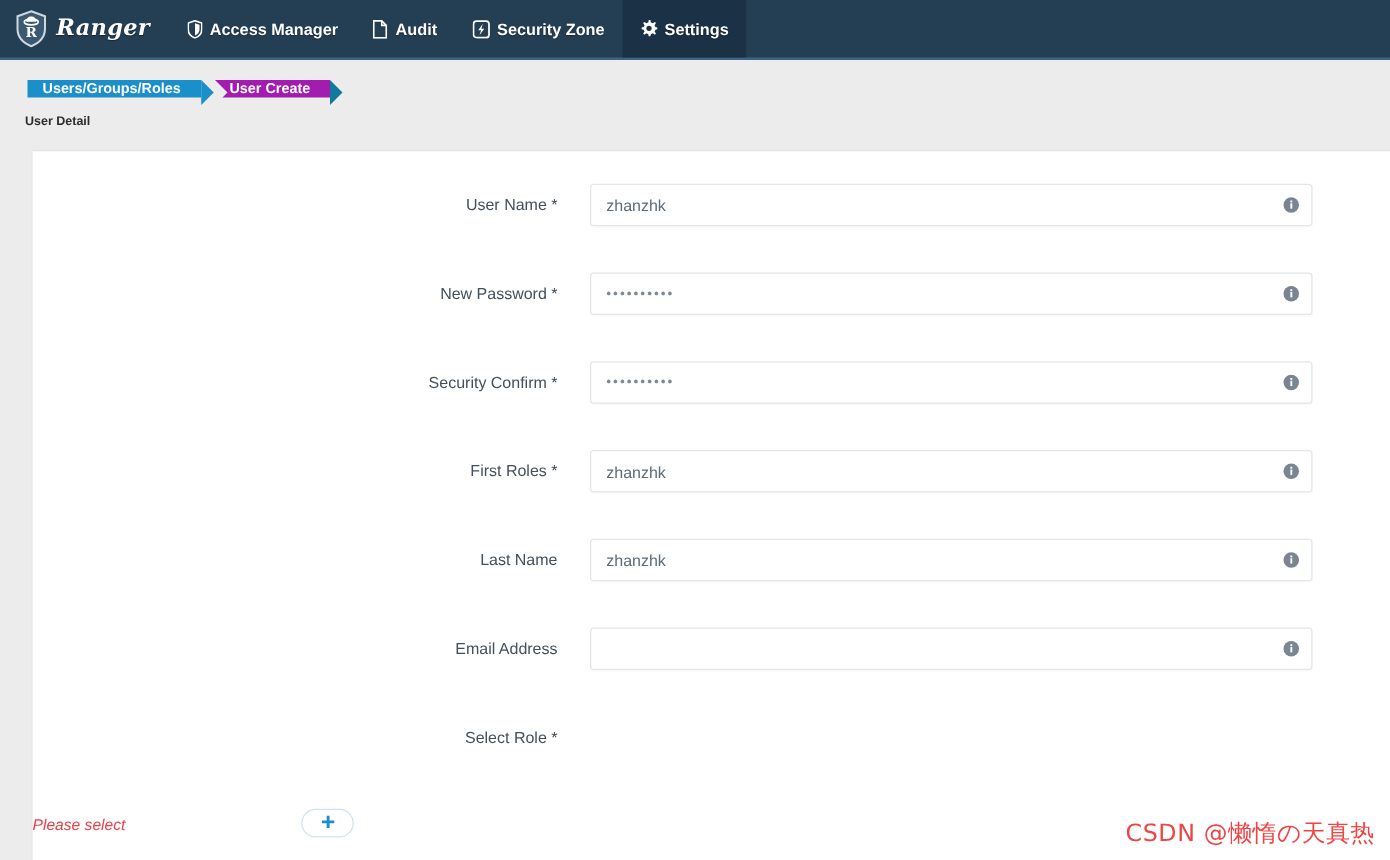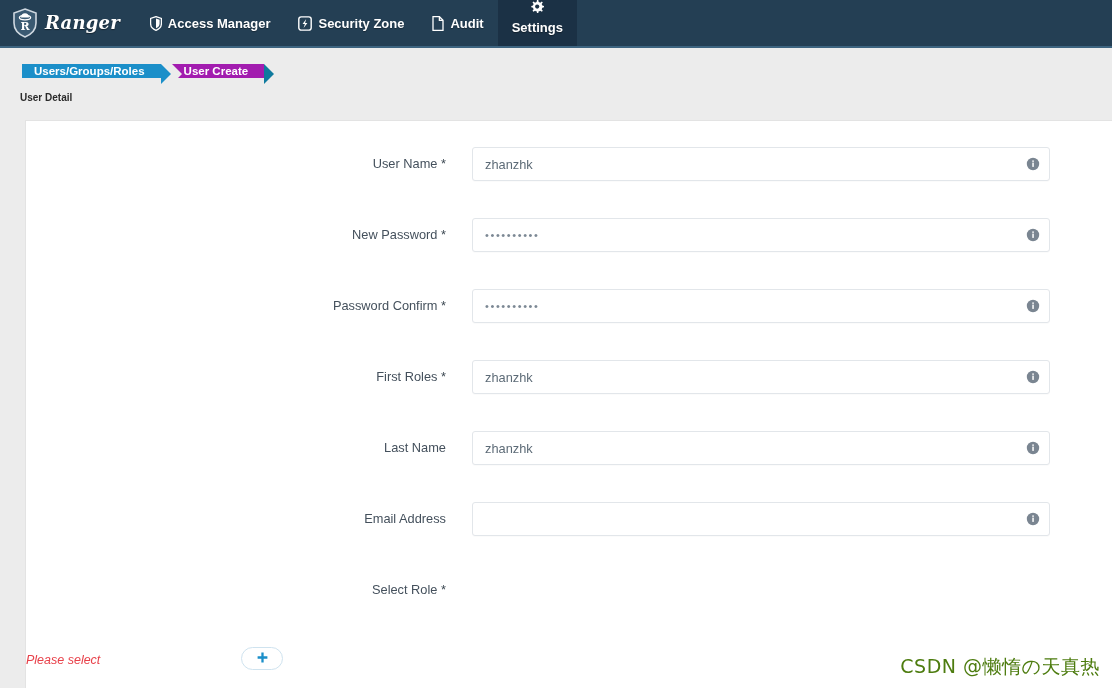--- a/index.html
+++ b/index.html
@@ -45,21 +45,21 @@
     align-items: center;
     gap: 6px;
     padding: 0 14px;
     color: #ffffff;
     font-size: 13px;
     font-weight: bold;
     cursor: pointer;
     white-space: nowrap;
     text-shadow: 0 1px 1px rgba(0,0,0,.35);
   }
-  .nav-item.active { background: #1b3145; flex-direction: column; }
+  .nav-item.active { background: #1b3145; }
   .nav-item svg { display: block; flex: 0 0 auto; }
 
   
   .crumb-wrap {
     padding: 8px 0 0 22px;
     display: flex;
     align-items: center;
     height: 38px;
   }
   .crumb {
@@ -201,21 +201,21 @@
     cursor: pointer;
     padding: 0;
   }
 
   
   .watermark {
     position: absolute;
     right: 12px;
     bottom: 8px;
     font-size: 19px;
-    color: #4d7c0f;
+    color: #ef4444;
     font-family: "DejaVu Sans", sans-serif;
     letter-spacing: .5px;
     user-select: none;
     pointer-events: none;
     white-space: nowrap;
   }
 </style>
 </head>
 <body>
 
@@ -240,36 +240,36 @@
         <svg width="12" height="15" viewBox="0 0 12 15">
           <path d="M6 0.6 L11.4 2.4 V7.6 C11.4 11 9 13.3 6 14.4 C3 13.3 0.6 11 0.6 7.6 V2.4 Z" fill="none" stroke="#ffffff" stroke-width="1.3"></path>
           <path d="M6 2.6 L9.6 3.8 V7.6 C9.6 10 8 11.5 6 12.3 Z" fill="#ffffff"></path>
         </svg>
       </span>
       <span>Access Manager</span>
     </div>
 
     <div class="nav-item">
       <span>
+        <svg width="12" height="15" viewBox="0 0 12 15">
+          <path d="M1 0.7 H7.4 L11 4.3 V14.3 H1 Z" fill="none" stroke="#ffffff" stroke-width="1.3"></path>
+          <path d="M7.4 0.7 V4.3 H11" fill="none" stroke="#ffffff" stroke-width="1.3"></path>
+        </svg>
+      </span>
+      <span>Audit</span>
+    </div>
+
+    <div class="nav-item">
+      <span>
         <svg width="14" height="15" viewBox="0 0 14 15">
           <rect x="0.8" y="0.9" width="12.4" height="13.2" rx="2.4" fill="none" stroke="#ffffff" stroke-width="1.4"></rect>
           <path d="M8.2 3 L4.6 8.1 H6.9 L5.6 12.1 L9.4 6.9 H7.1 Z" fill="#ffffff"></path>
         </svg>
       </span>
       <span>Security Zone</span>
-    </div>
-
-    <div class="nav-item">
-      <span>
-        <svg width="12" height="15" viewBox="0 0 12 15">
-          <path d="M1 0.7 H7.4 L11 4.3 V14.3 H1 Z" fill="none" stroke="#ffffff" stroke-width="1.3"></path>
-          <path d="M7.4 0.7 V4.3 H11" fill="none" stroke="#ffffff" stroke-width="1.3"></path>
-        </svg>
-      </span>
-      <span>Audit</span>
     </div>
 
     <div class="nav-item active">
       <span>
         <svg width="14" height="14" viewBox="0 0 14 14">
           <path fill="#ffffff" d="M7 0 L8.3 0 L8.7 2 A5.2 5.2 0 0 1 10.2 2.65 L11.85 1.5 L12.8 2.45
             L11.65 4.1 A5.2 5.2 0 0 1 12.3 5.6 L14 6 L14 7.3 L12.3 7.7 A5.2 5.2 0 0 1 11.65 9.2
             L12.8 10.85 L11.85 11.8 L10.2 10.65 A5.2 5.2 0 0 1 8.7 11.3 L8.3 13 L7 13 L6.6 11.3
             A5.2 5.2 0 0 1 5.1 10.65 L3.45 11.8 L2.5 10.85 L3.65 9.2 A5.2 5.2 0 0 1 3 7.7
             L1.3 7.3 L1.3 6 L3 5.6 A5.2 5.2 0 0 1 3.65 4.1 L2.5 2.45 L3.45 1.5 L5.1 2.65
@@ -318,21 +318,21 @@
         <svg width="14" height="14" viewBox="0 0 14 14">
             <circle cx="7" cy="7" r="6.2" fill="#7a8591"></circle>
             <rect x="6.3" y="5.6" width="1.5" height="4.3" fill="#ffffff"></rect>
             <rect x="6.3" y="3.4" width="1.5" height="1.5" fill="#ffffff"></rect>
           </svg>
       </span>
     </div>
   </div>
 
   <div class="form-row">
-    <div class="form-label"><span>Password Confirm</span> <span class="req">*</span></div>
+    <div class="form-label"><span>Security Confirm</span> <span class="req">*</span></div>
     <div class="field-wrap">
       <input class="field pw" type="text" value="••••••••••" style="">
       <span class="info-icon">
         <svg width="14" height="14" viewBox="0 0 14 14">
             <circle cx="7" cy="7" r="6.2" fill="#7a8591"></circle>
             <rect x="6.3" y="5.6" width="1.5" height="4.3" fill="#ffffff"></rect>
             <rect x="6.3" y="3.4" width="1.5" height="1.5" fill="#ffffff"></rect>
           </svg>
       </span>
     </div>

